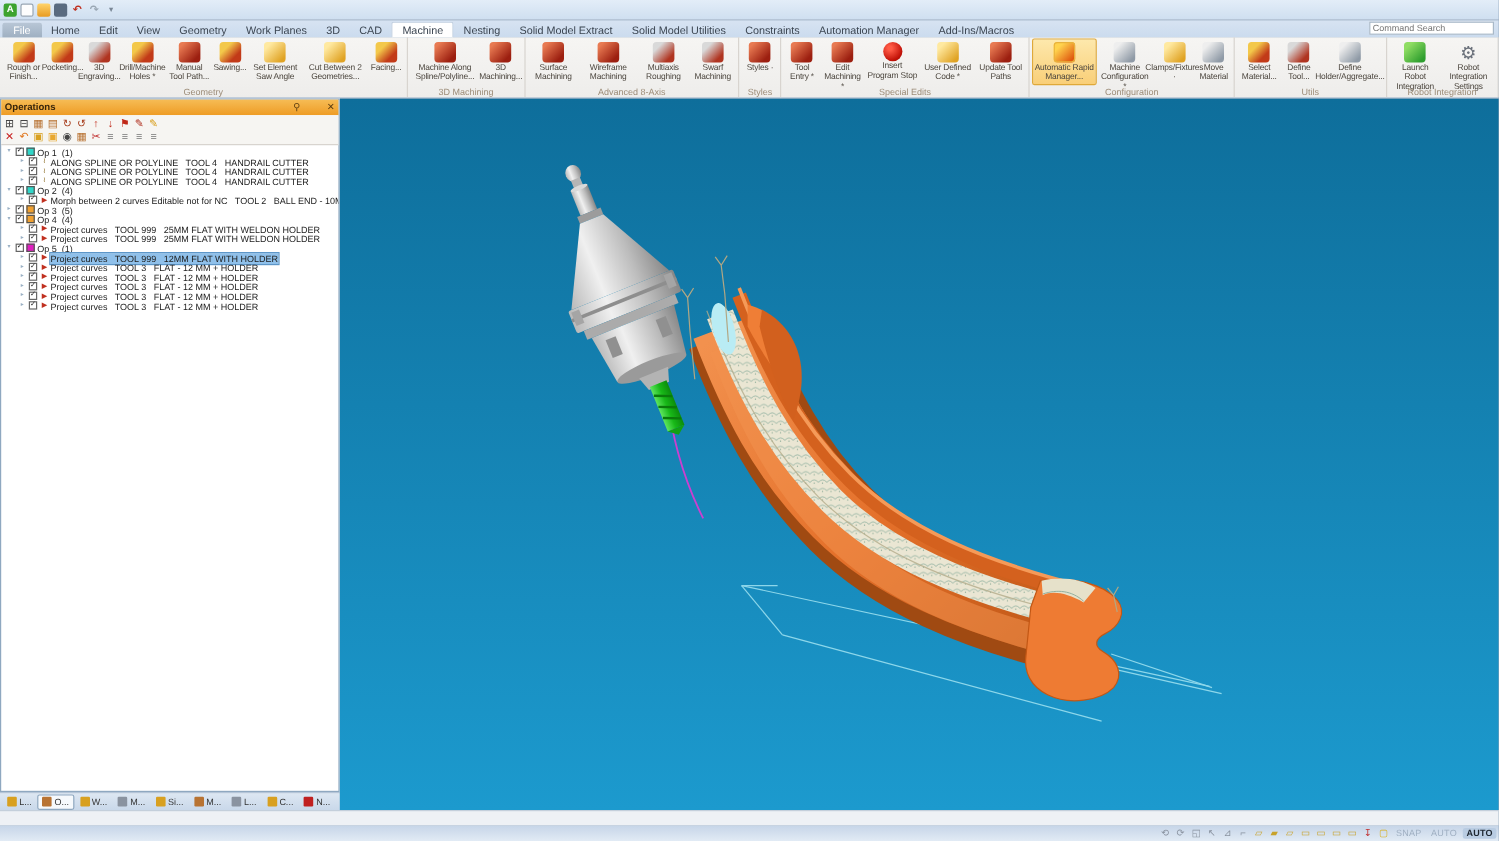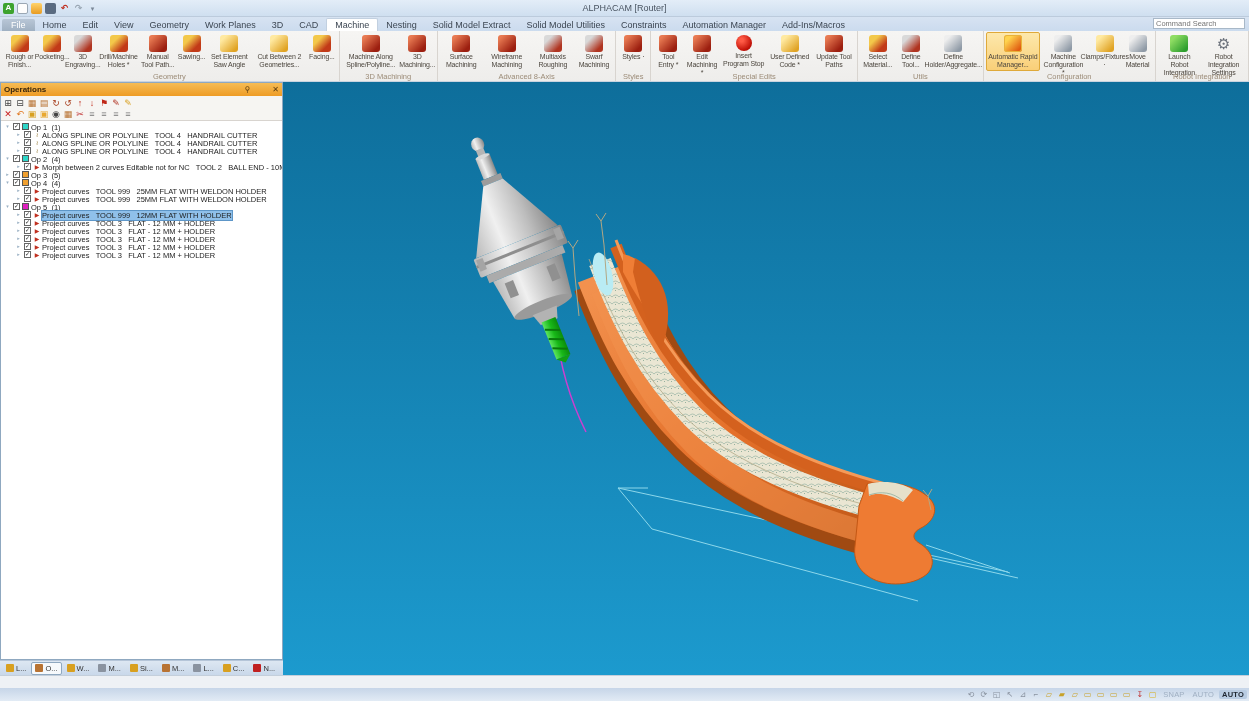--- a/index.html
+++ b/index.html
@@ -19,21 +19,21 @@
   .qic.undo{color:#c03020;font-weight:bold;}
   .qic.redo{color:#9aa7b4;font-weight:bold;}
   .qic.caret{color:#7a8796;font-size:7px;}
   .apptitle{position:absolute;left:0;right:0;text-align:center;font-size:9px;color:#4a5562;}
   
   .tabrow{height:14px;background:linear-gradient(180deg,#d7e3f2,#cbdbee);display:flex;align-items:flex-end;position:relative;}
   .filetab{background:linear-gradient(180deg,#b8c6d6,#9fb0c2);color:#fff;font-size:9px;
     padding:1px 9px;margin-left:2px;border-radius:2px 2px 0 0;}
   .mtab{font-size:9px;color:#3c4652;padding:1px 8px;cursor:default;white-space:nowrap;text-align:center;}
   .mtab.act{background:#fff;border:1px solid #c2d0e0;border-bottom:none;border-radius:2px 2px 0 0;}
-  .cmdsearch{position:absolute;right:4px;top:1px;width:92px;height:11px;font-size:7.5px;
+  .cmdsearch{position:absolute;right:4px;top:1px;width:104px;height:11px;font-size:7.5px;
     border:1px solid #a8b8c8;background:#fff;color:#8a96a4;padding:4px 2px;box-sizing:border-box;}
   
   .ribbon{height:51px;background:linear-gradient(180deg,#f6f5f3,#eeedeb);
     display:flex;align-items:stretch;border-bottom:1px solid #c9d4e0;box-sizing:border-box;overflow:hidden;}
   .rgroup{position:relative;display:flex;align-items:flex-start;padding:1px 2px 9px 2px;border-right:1px solid #d8d4cf;}
   .rglabel{position:absolute;left:0;right:0;bottom:0;text-align:center;font-size:7.5px;color:#9c8c78;white-space:nowrap;}
   .rbtn{display:flex;flex-direction:column;align-items:center;max-width:54px;min-width:26px;
     padding:1px 1px;border:1px solid transparent;border-radius:2px;}
   .rbtn.active{background:linear-gradient(180deg,#fde8ac,#f9cf78);border-color:#dfa939;}
   .rlabel{font-size:7px;line-height:1.12;text-align:center;color:#4c463e;letter-spacing:-0.15px;}
@@ -95,21 +95,20 @@
 <div class="titlebar">
   <div class="qat">
     <span class="qic logo">A</span>
     <span class="qic page"></span>
     <span class="qic folder"></span>
     <span class="qic floppy"></span>
     <span class="qic undo">↶</span>
     <span class="qic redo">↷</span>
     <span class="qic caret">▾</span>
   </div>
-  <div class="apptitle">ALPHACAM [Router]</div>
 </div>
 
 <div class="tabrow">
   <span class="filetab">File</span>
   <span id="mtabs" style="display:flex;align-items:flex-end;">
       <span class="mtab">Home</span>
       <span class="mtab">Edit</span>
       <span class="mtab">View</span>
       <span class="mtab">Geometry</span>
       <span class="mtab">Work Planes</span>
@@ -220,52 +219,52 @@
         <span class="ric v-yel"></span>
         <span class="rlabel">User Defined Code *</span>
       </div>
       <div class="rbtn">
         <span class="ric v-red"></span>
         <span class="rlabel">Update Tool Paths</span>
       </div>
       <div class="rglabel">Special Edits</div>
     </div>
     <div class="rgroup">
-      <div class="rbtn">
-        <span class="ric "></span>
-        <span class="rlabel">Select Material...</span>
-      </div>
-      <div class="rbtn">
-        <span class="ric v-rg"></span>
-        <span class="rlabel">Define Tool...</span>
-      </div>
-      <div class="rbtn">
-        <span class="ric v-gr"></span>
-        <span class="rlabel">Define Holder/Aggregate...</span>
-      </div>
-      <div class="rglabel">Utils</div>
-    </div>
-    <div class="rgroup">
       <div class="rbtn active">
         <span class="ric v-arm"></span>
         <span class="rlabel">Automatic Rapid Manager...</span>
       </div>
       <div class="rbtn">
         <span class="ric v-gr"></span>
         <span class="rlabel">Machine Configuration *</span>
       </div>
       <div class="rbtn">
         <span class="ric v-yel"></span>
         <span class="rlabel">Clamps/Fixtures ·</span>
       </div>
       <div class="rbtn">
         <span class="ric v-gr"></span>
         <span class="rlabel">Move Material</span>
       </div>
       <div class="rglabel">Configuration</div>
+    </div>
+    <div class="rgroup">
+      <div class="rbtn">
+        <span class="ric "></span>
+        <span class="rlabel">Select Material...</span>
+      </div>
+      <div class="rbtn">
+        <span class="ric v-rg"></span>
+        <span class="rlabel">Define Tool...</span>
+      </div>
+      <div class="rbtn">
+        <span class="ric v-gr"></span>
+        <span class="rlabel">Define Holder/Aggregate...</span>
+      </div>
+      <div class="rglabel">Utils</div>
     </div>
     <div class="rgroup">
       <div class="rbtn">
         <span class="ric v-grn"></span>
         <span class="rlabel">Launch Robot Integration</span>
       </div>
       <div class="rbtn">
         <span class="ric v-gear"></span>
         <span class="rlabel">Robot Integration Settings</span>
       </div>

